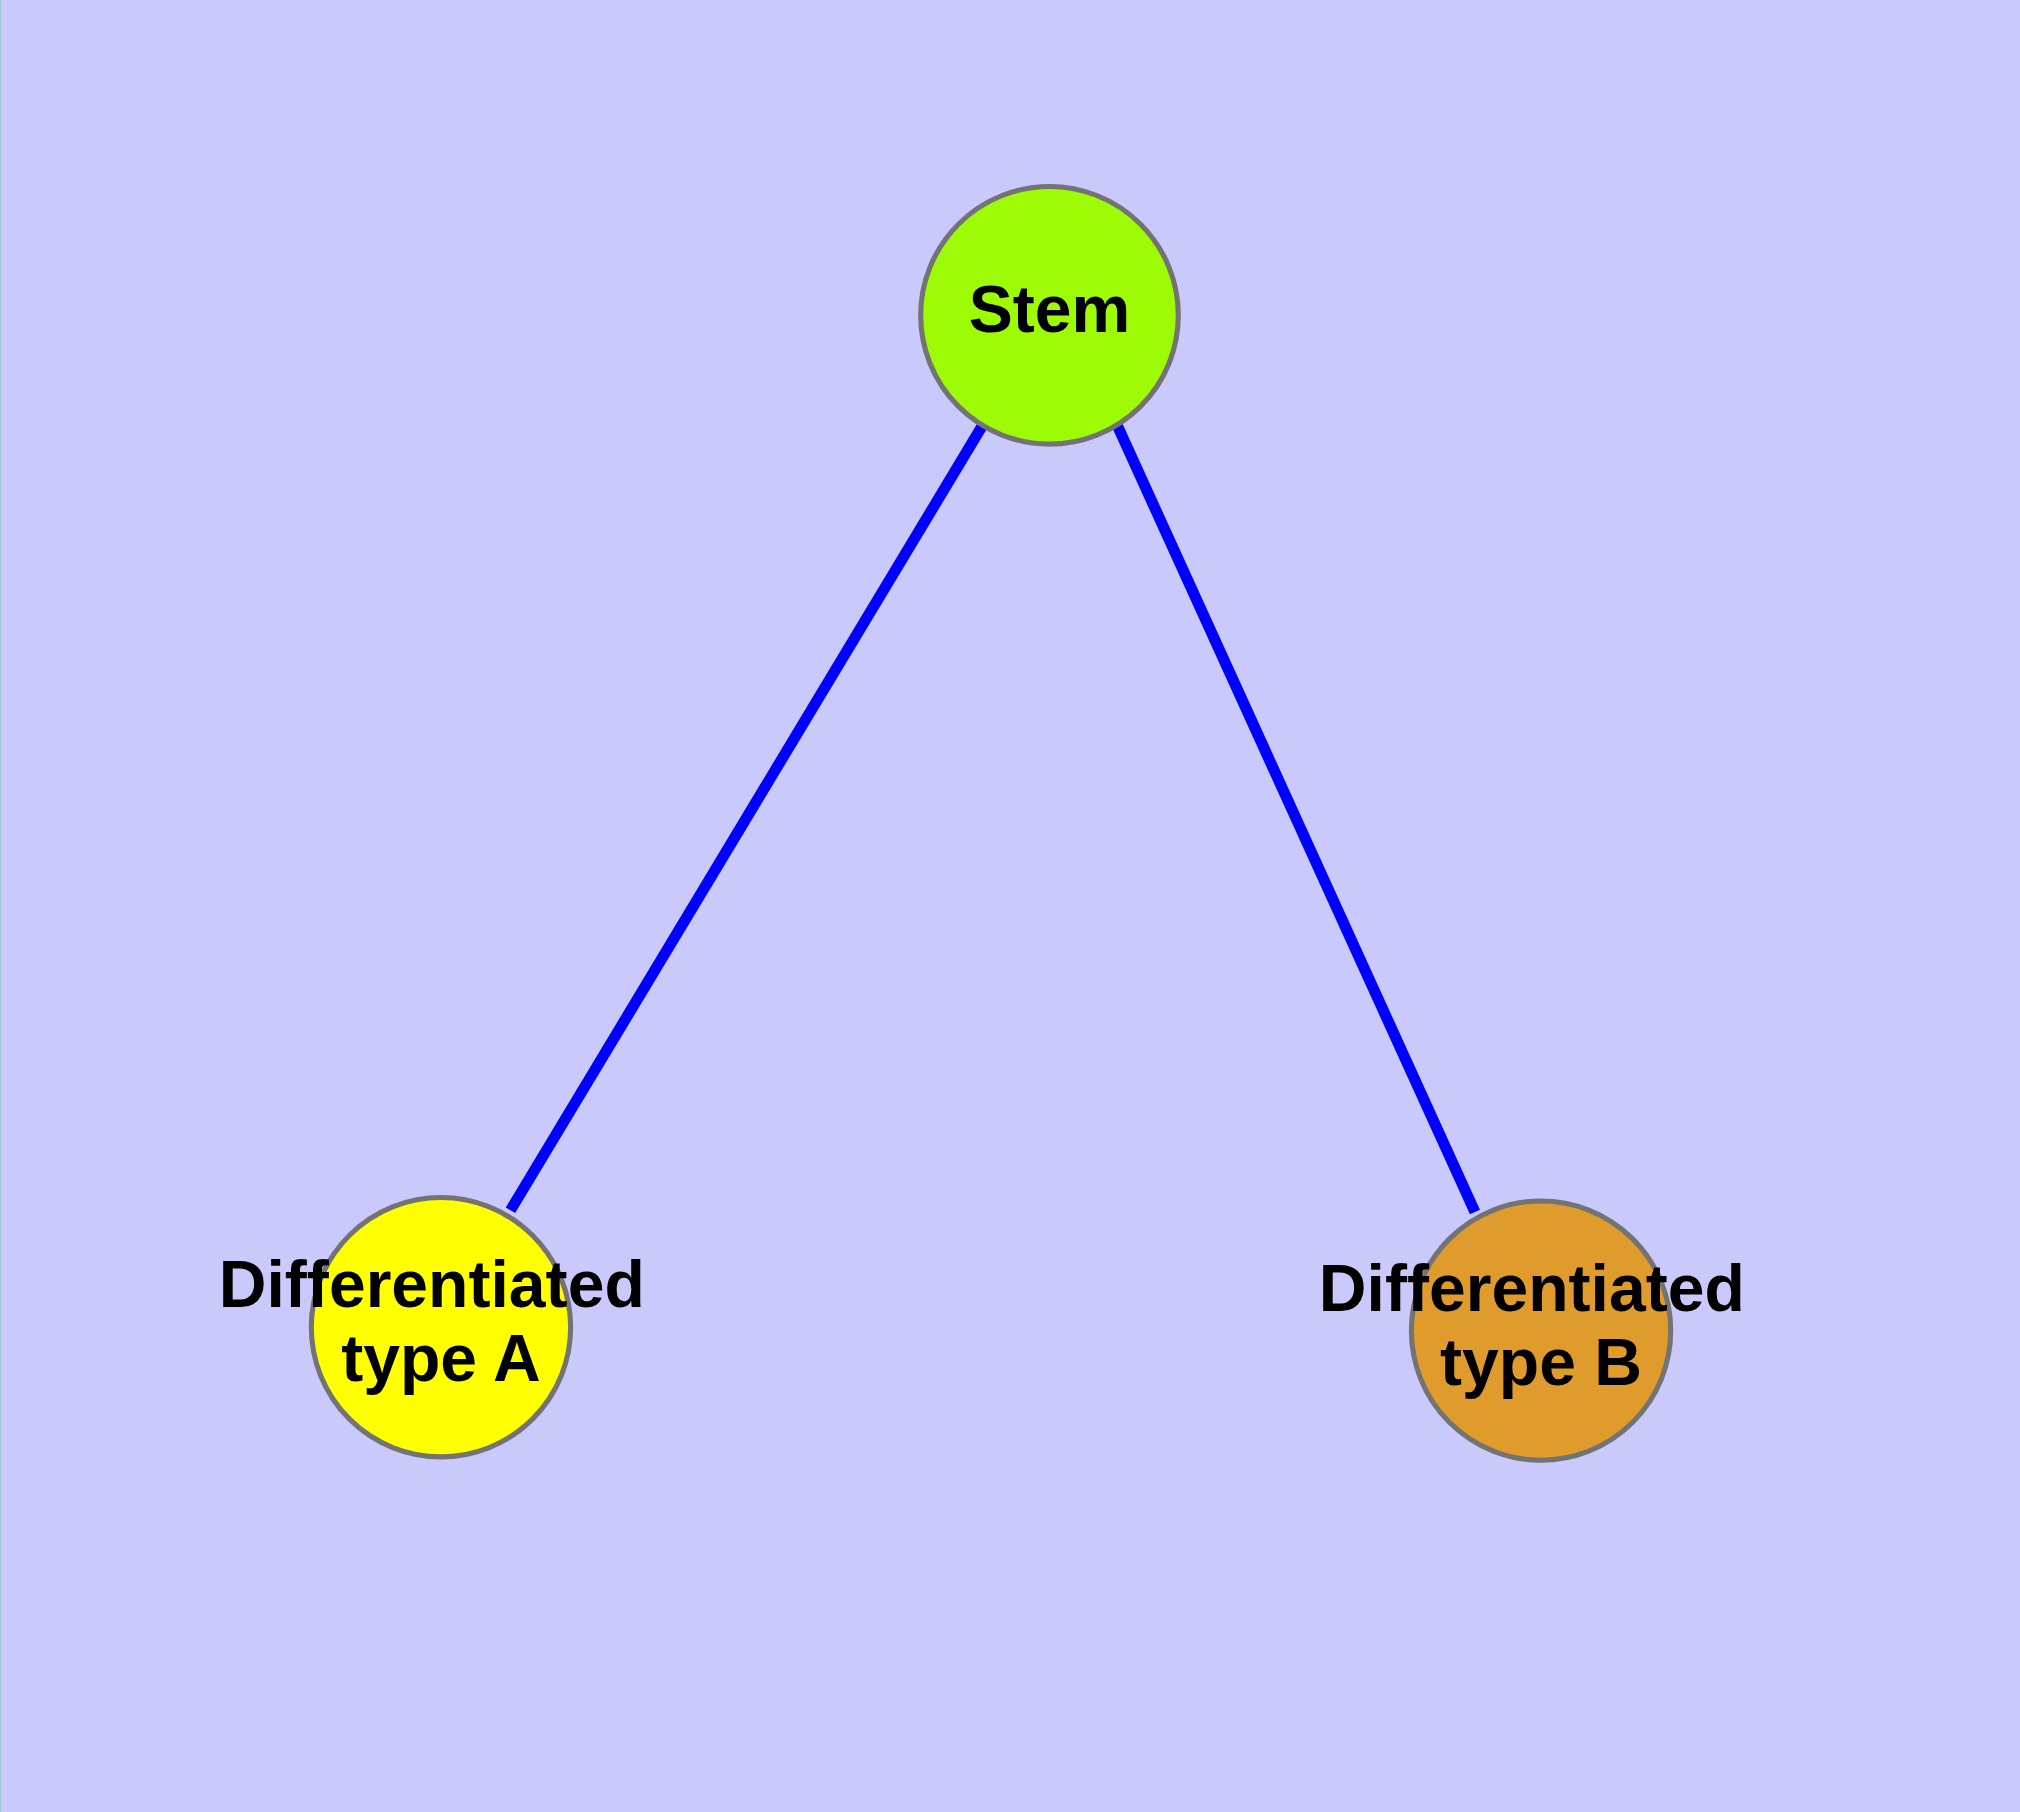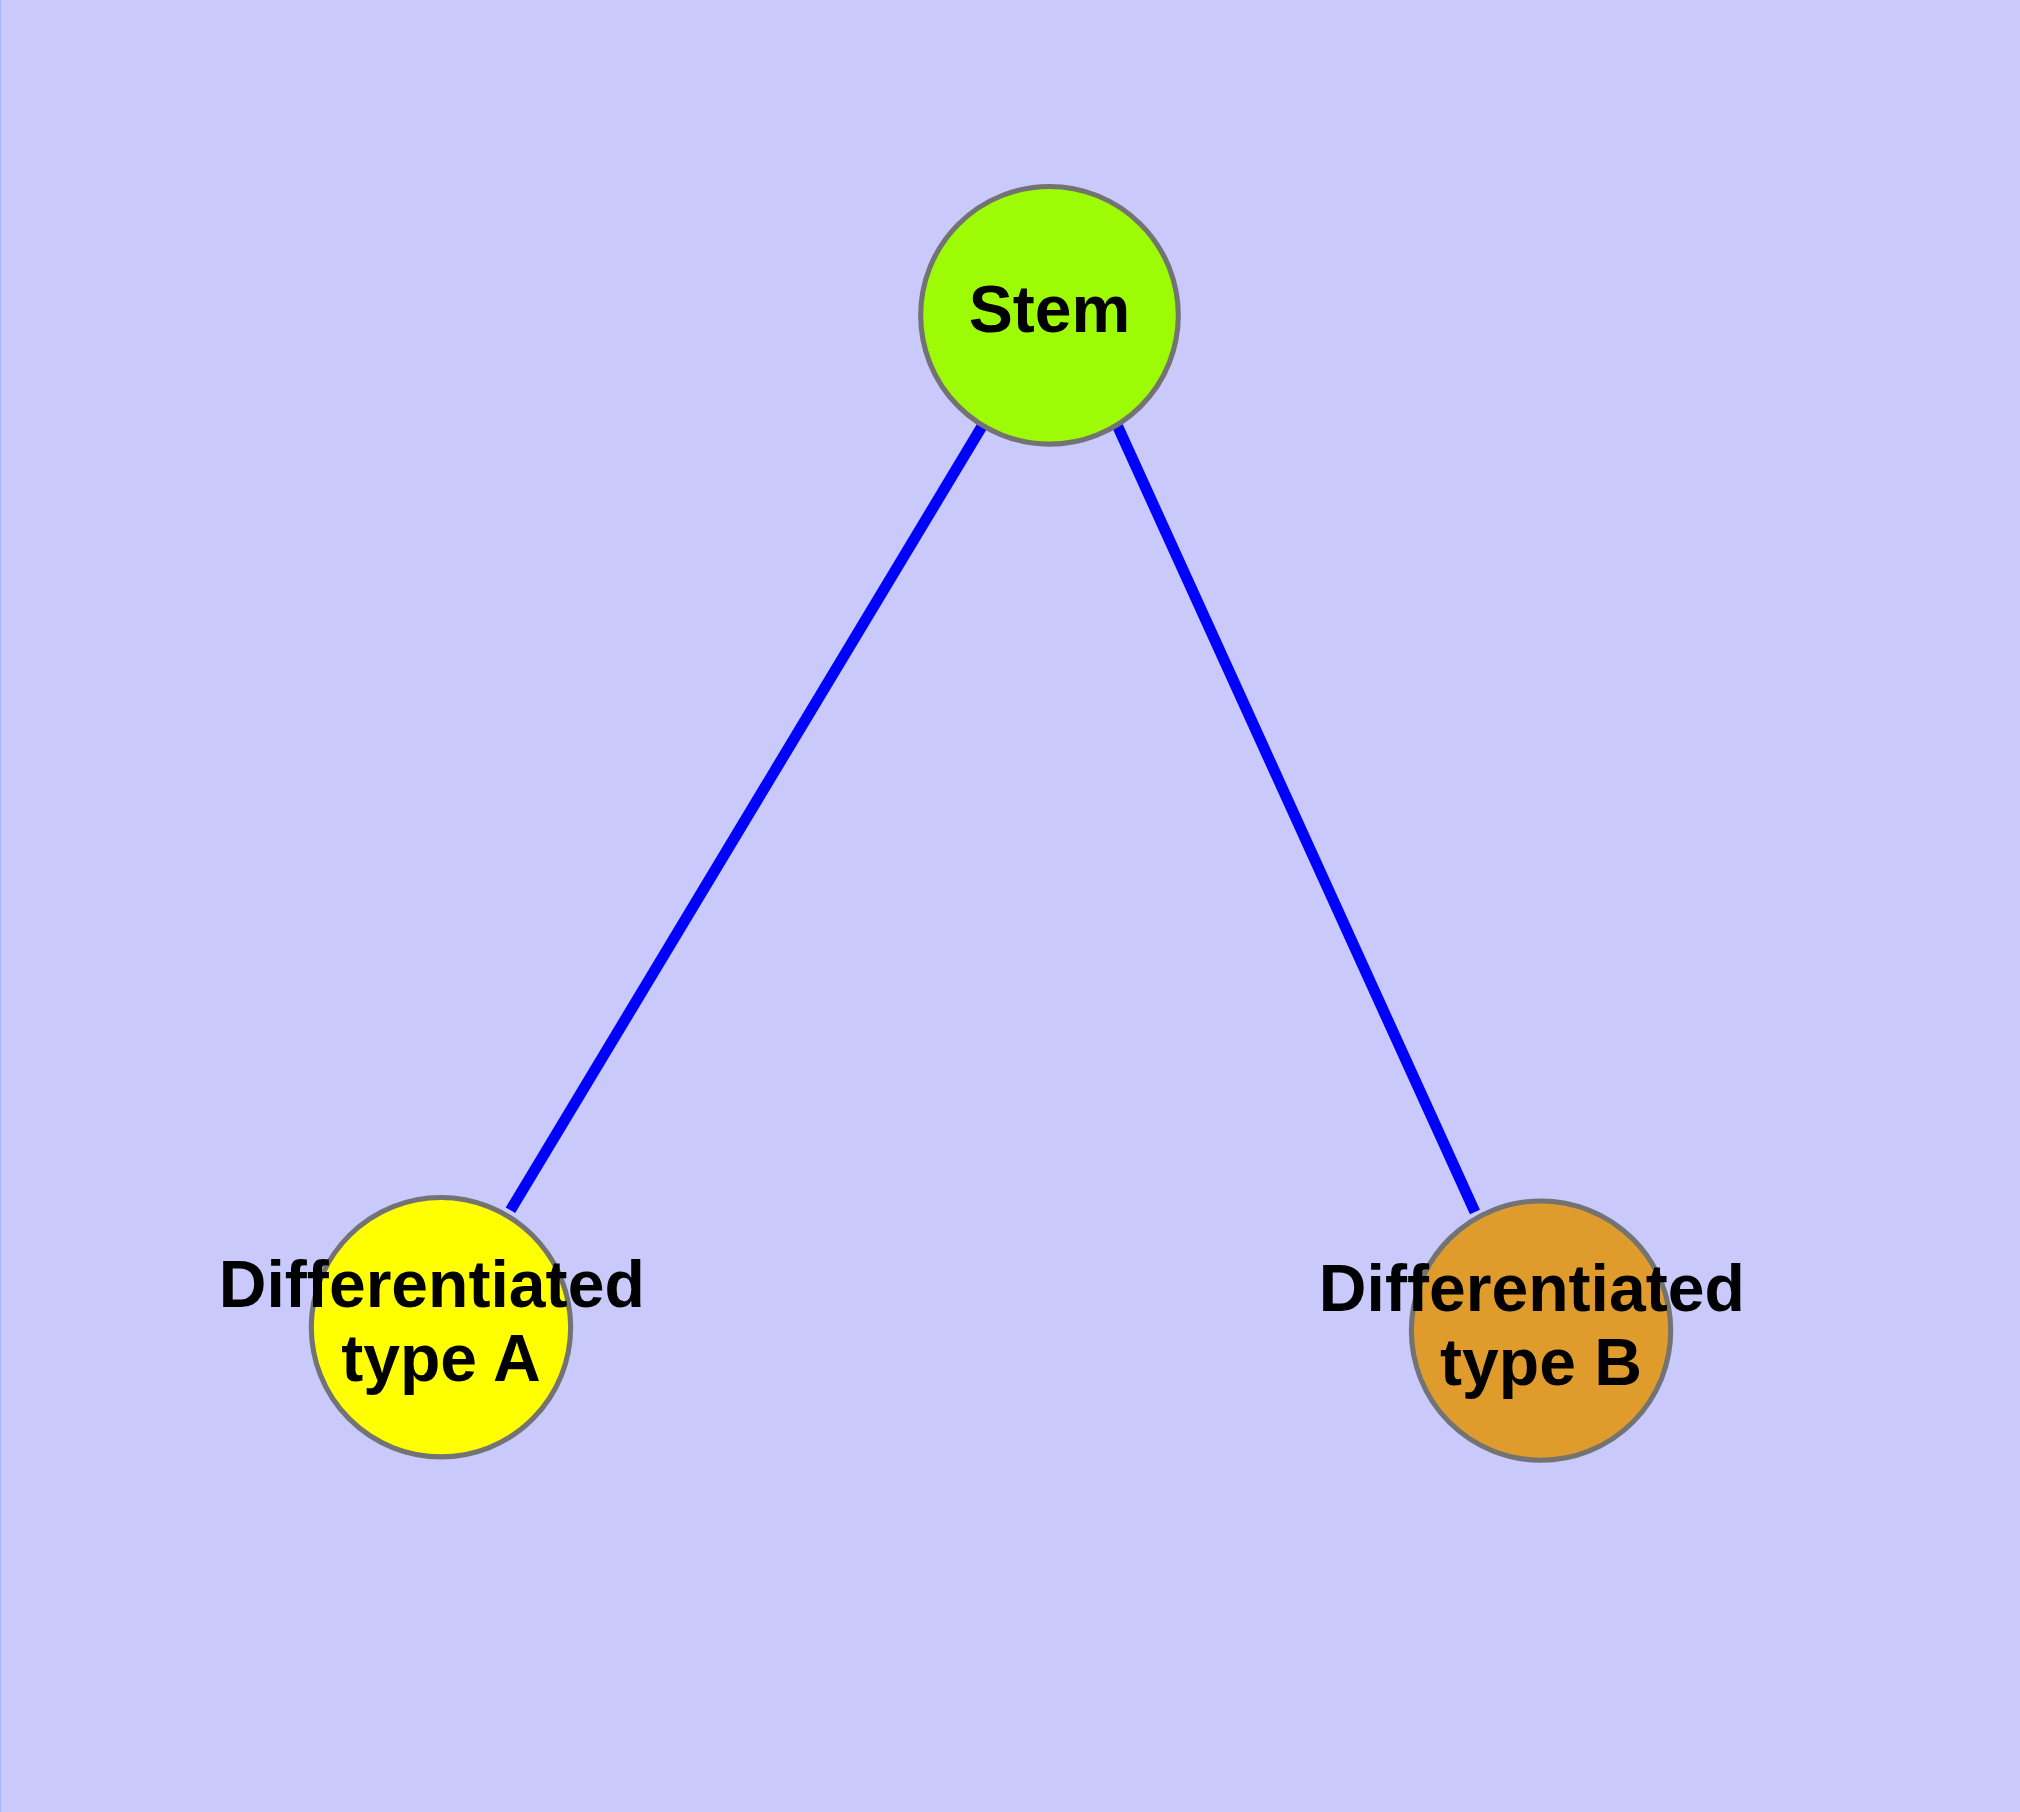--- a/index.html
+++ b/index.html
@@ -27,21 +27,21 @@
     font-weight: bold;
     fill: #000000;
     text-anchor: middle;
     dominant-baseline: middle;
     paint-order: normal;
   }
 </style>
 </head>
 <body>
 
-<div id="canvas" style="background: #3b82f6; width: 2021px; height: 1812px;">
+<div id="canvas" style="background: #22c55e; width: 2021px; height: 1812px;">
   <svg id="graph-svg" viewBox="0 0 2384 2138" xmlns="http://www.w3.org/2000/svg" style="width: 2021px; height: 1812px;">
 
     <rect id="bg-rect" x="0" y="0" width="2384" height="2138" fill="#C9C9FC"></rect>
 
     <g id="edges-layer">
       <line id="edge-0" x1="1159" y1="502" x2="602" y2="1428" stroke="#0000FF" stroke-width="13" stroke-linecap="butt"></line>
       <line id="edge-1" x1="1318" y1="502" x2="1740" y2="1430" stroke="#0000FF" stroke-width="13" stroke-linecap="butt"></line>
     </g>
 
     <g id="nodes-layer">

